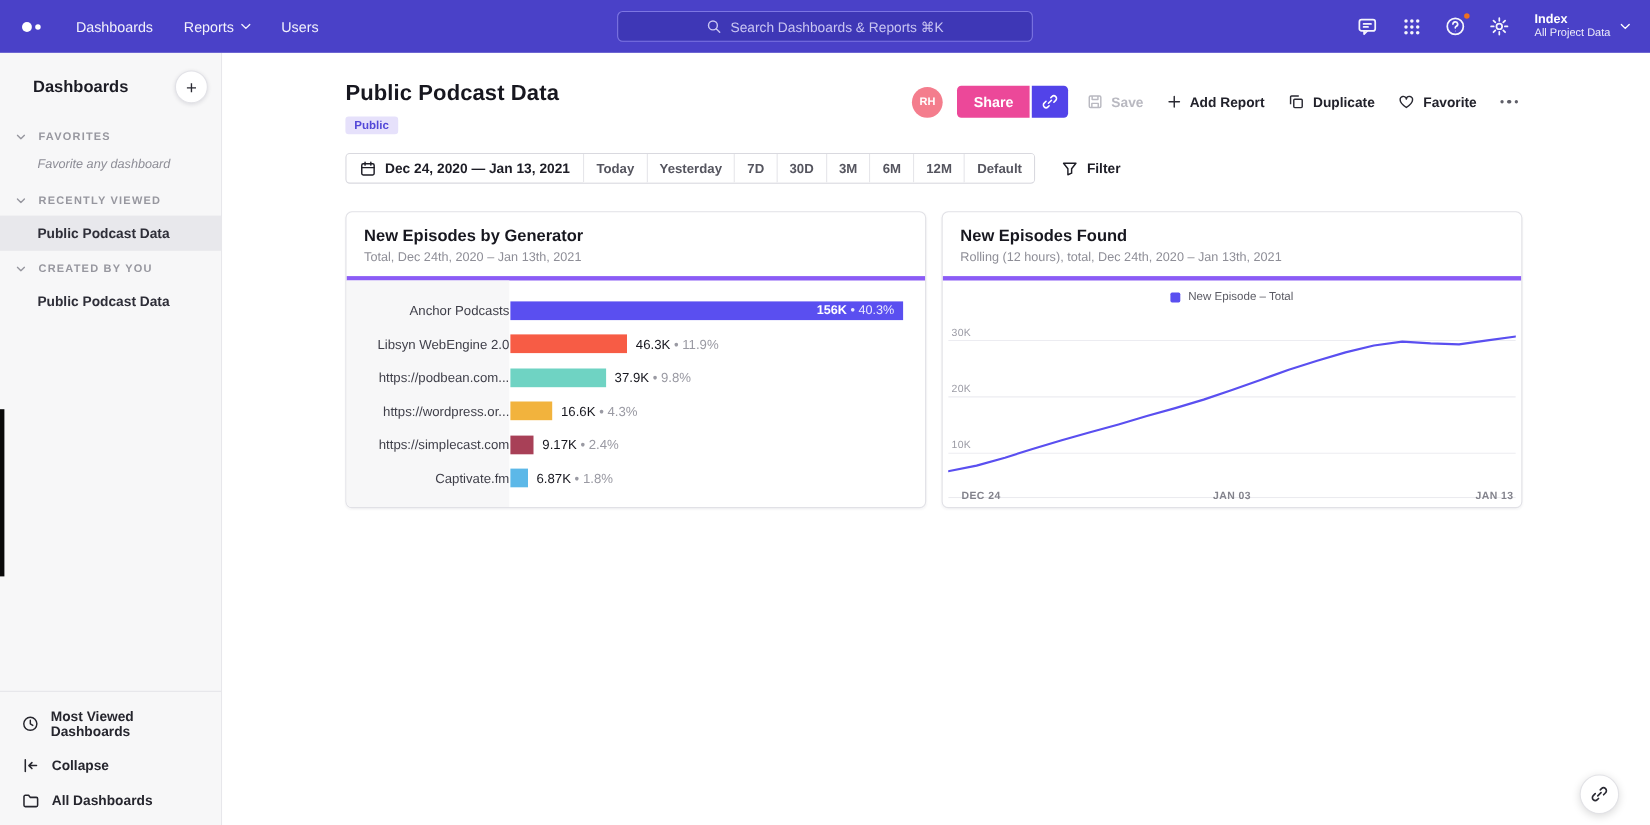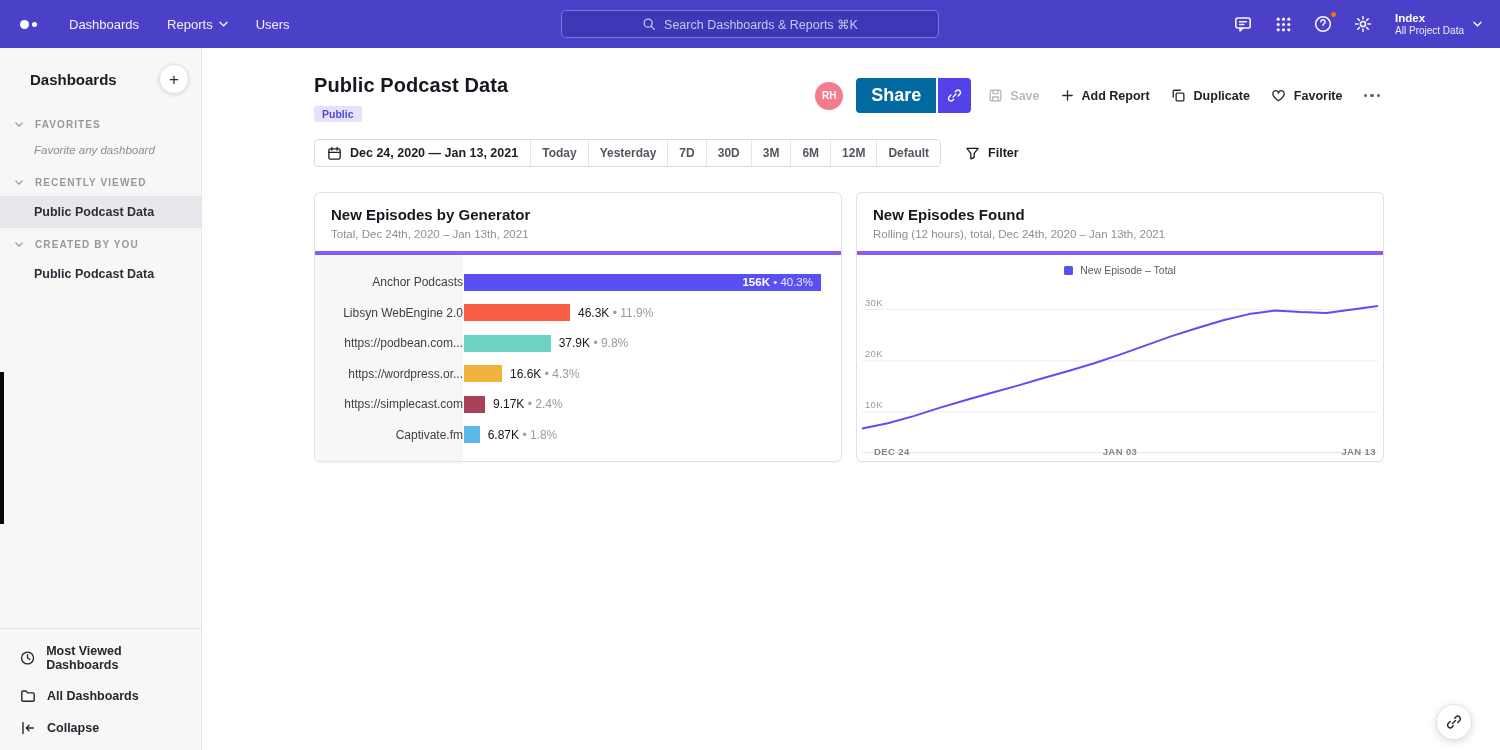--- a/index.html
+++ b/index.html
@@ -40,21 +40,21 @@
 
   
   .main { flex:1; background:#fff; position:relative; overflow:hidden; }
   .main-inner { padding:26px 0 0 112px; width:1184px; }
   .page-head { display:flex; align-items:flex-start; justify-content:space-between; width:1070px; }
   .page-title { font-size:20px; font-weight:700; color:#17171f; letter-spacing:.1px; }
   .badge { display:inline-block; margin-top:9px; background:#e6e1fb; color:#5348d8; font-size:10.5px; font-weight:600; padding:2px 8px; border-radius:3px; }
   .actions { display:flex; align-items:center; gap:13px; margin-top:4px; }
   .avatar { width:28px; height:28px; border-radius:50%; background:#f47d8d; color:#fff; font-size:10px; font-weight:700; display:flex; align-items:center; justify-content:center; }
   .share-group { display:flex; }
-  .share-btn { background:#0369a1; color:#fff; font-size:18px; font-weight:700; padding:7px 15px; border:none; border-radius:4px 0 0 4px; cursor:pointer; font-family:inherit; }
+  .share-btn { background:#ec4899; color:#fff; font-size:13px; font-weight:700; padding:7px 15px; border:none; border-radius:4px 0 0 4px; cursor:pointer; font-family:inherit; }
   .share-link-btn { background:#5243e9; border:none; border-radius:0 4px 4px 0; width:33px; margin-left:2px; display:flex; align-items:center; justify-content:center; color:#fff; cursor:pointer; }
   .save-btn { display:flex; align-items:center; gap:7px; font-size:12.5px; font-weight:600; color:#b9b9c1; margin:0 4px; cursor:default; }
   .text-btn { display:flex; align-items:center; gap:8px; font-size:12.5px; font-weight:600; color:#22222b; cursor:pointer; padding:6px 4px; }
   .text-btn .ic { color:#2a2a33; }
   .dots-btn { display:flex; gap:3px; padding:6px 4px; cursor:pointer; align-items:center; }
   .dots-btn i { width:3.5px; height:3.5px; border-radius:50%; background:#5f5f68; display:block; }
 
   
   .date-row { display:flex; align-items:center; margin-top:17px; }
   .range-group { display:flex; border:1px solid #d9d9df; border-radius:4px; overflow:hidden; background:#fff; height:28px; }
@@ -208,30 +208,30 @@
 
       <div class="sidebar-footer">
         <div class="footer-item">
           <svg class="ic" width="16" height="16" viewBox="0 0 16 16" fill="none" stroke="currentColor" stroke-width="1.4" stroke-linecap="round" stroke-linejoin="round">
               <circle cx="8" cy="8" r="6.3"></circle>
               <path d="M8 4.6V8l2.4 1.6"></path>
             </svg>
           <span>Most Viewed Dashboards</span>
         </div>
         <div class="footer-item">
+          <svg class="ic" width="16" height="16" viewBox="0 0 16 16" fill="none" stroke="currentColor" stroke-width="1.4" stroke-linecap="round" stroke-linejoin="round">
+              <path d="M3 2.6v10.8M13.2 8H6.3M9 5.3L6.3 8 9 10.7"></path>
+            </svg>
+          <span>Collapse</span>
+        </div>
+        <div class="footer-item">
           <svg class="ic" width="16" height="16" viewBox="0 0 16 16" fill="none" stroke="currentColor" stroke-width="1.4" stroke-linejoin="round">
               <path d="M1.8 4.2c0-.7.5-1.2 1.2-1.2h3l1.6 1.9h5.4c.7 0 1.2.5 1.2 1.2v6c0 .7-.5 1.2-1.2 1.2H3c-.7 0-1.2-.5-1.2-1.2z"></path>
             </svg>
           <span>All Dashboards</span>
-        </div>
-        <div class="footer-item">
-          <svg class="ic" width="16" height="16" viewBox="0 0 16 16" fill="none" stroke="currentColor" stroke-width="1.4" stroke-linecap="round" stroke-linejoin="round">
-              <path d="M3 2.6v10.8M13.2 8H6.3M9 5.3L6.3 8 9 10.7"></path>
-            </svg>
-          <span>Collapse</span>
         </div>
       </div>
     </aside>
 
     <main class="main">
       <div class="main-inner">
 
         <div class="page-head">
           <div class="title-block">
             <h2 class="page-title">Public Podcast Data</h2>

